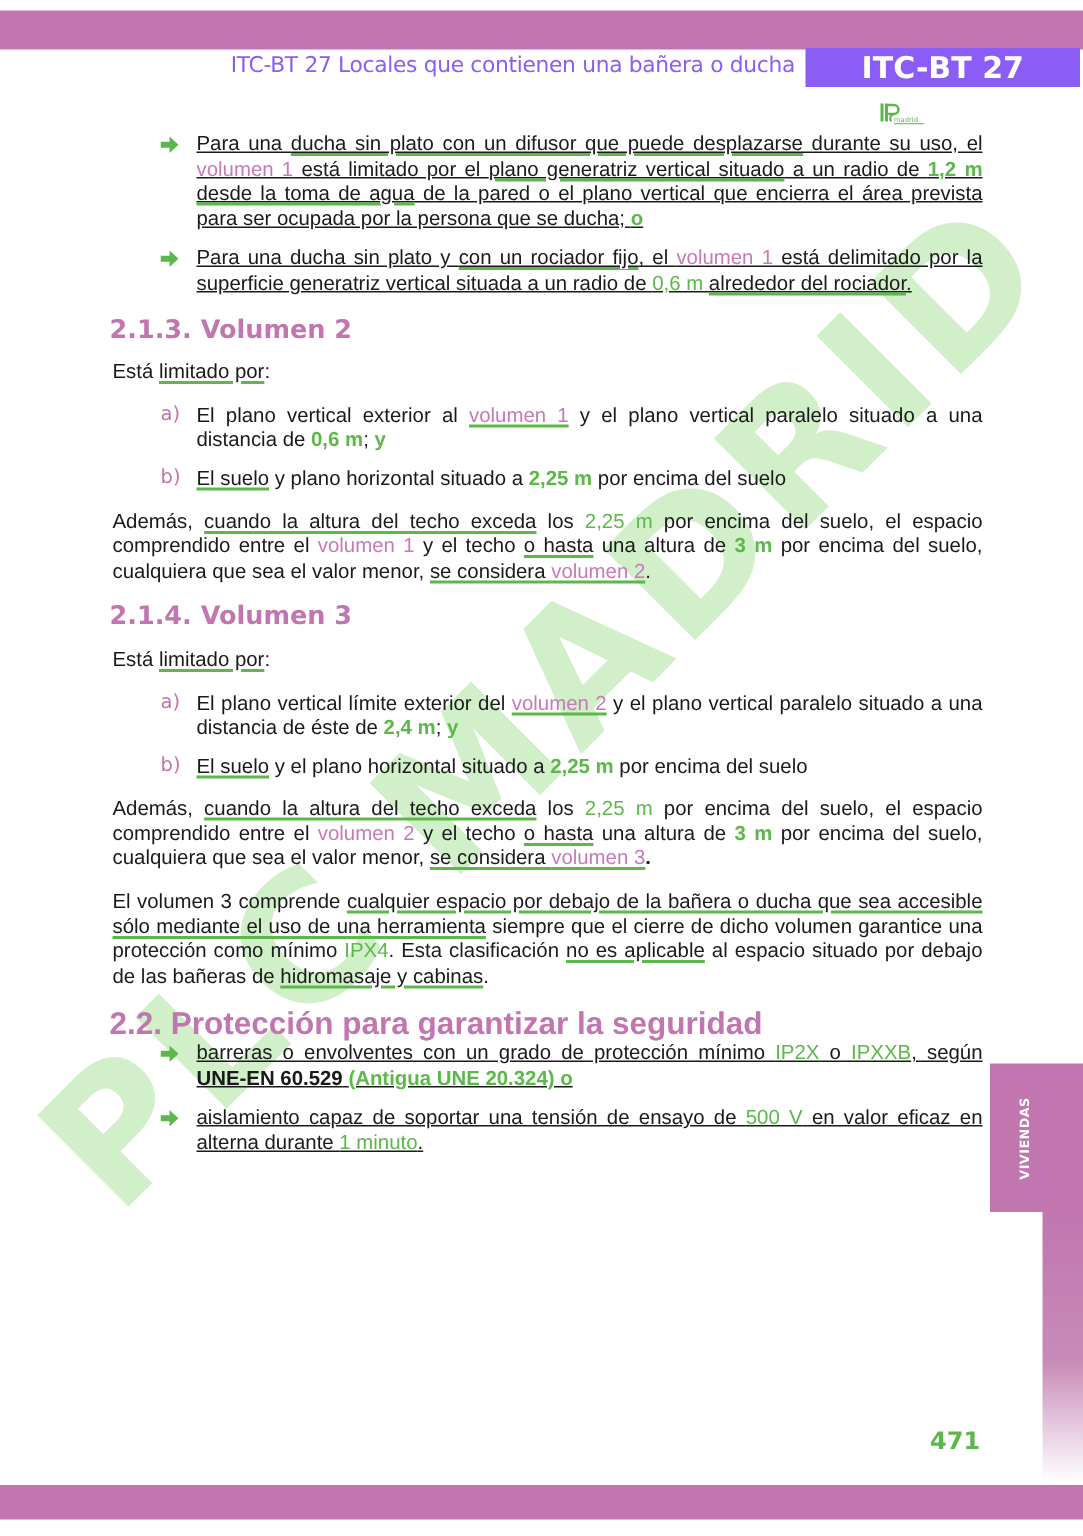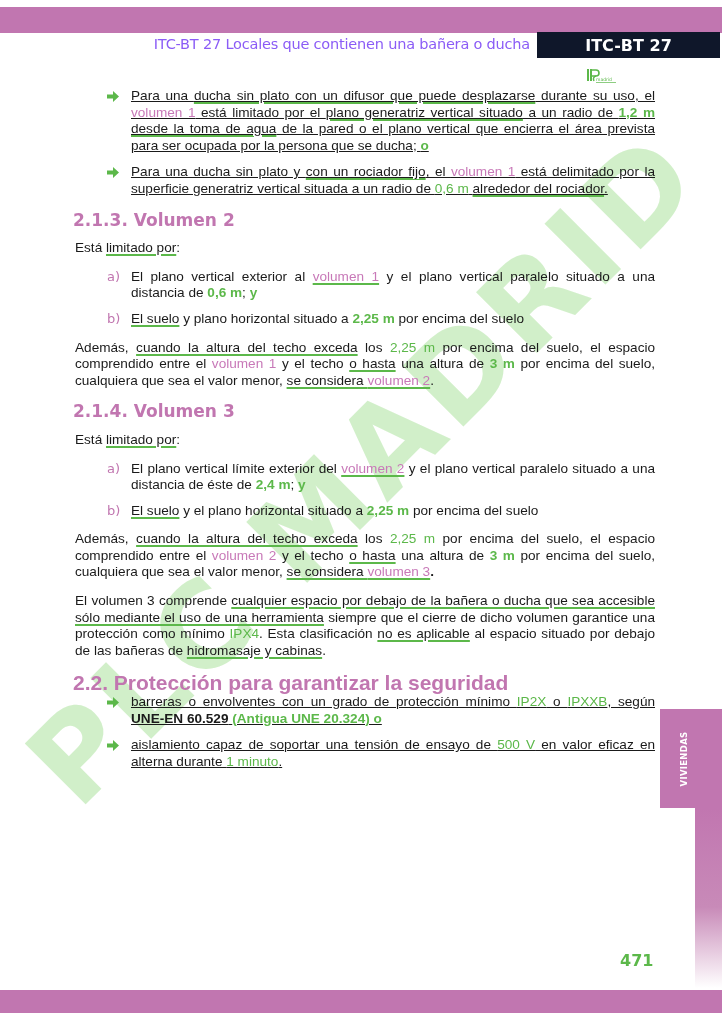--- a/index.html
+++ b/index.html
@@ -1,22 +1,22 @@
 <!DOCTYPE html>
 <html><head>
 <meta charset="utf-8">
 <style>
   html, body { margin:0; padding:0; background:#ffffff; }
   body { width:722px; height:1024px; position:relative; overflow:hidden;
          font-family:"Liberation Sans", sans-serif; color:#1a1a1a; }
   .top-band { position:absolute; left:0; top:7px; width:722px; height:26px; background:#c176b0; }
   .header-title { position:absolute; right:192px; top:36px; font-family:"DejaVu Sans", sans-serif;
                   font-size:14.5px; color:#8b5cf6; letter-spacing:-0.2px; }
-  .header-tab { position:absolute; left:537px; top:32px; width:183px; height:26px; background:#0f172a;
-                color:#fff; font-family:"DejaVu Sans", sans-serif; font-weight:bold; font-size:16px;
+  .header-tab { position:absolute; left:537px; top:32px; width:183px; height:26px; background:#8b5cf6;
+                color:#fff; font-family:"DejaVu Sans", sans-serif; font-weight:bold; font-size:20px;
                 display:flex; align-items:center; justify-content:center; }
   .logo { position:absolute; left:586px; top:68px; width:34px; height:16px; }
   .content { position:absolute; left:75px; top:88px; width:580px; font-size:13.6px; line-height:16.6px; }
   .p { text-align:justify; margin:0; }
   .bullet { position:relative; padding-left:56px; margin:0 0 10px 0; text-align:justify;text-decoration:underline; }
   .bullet .arrow { position:absolute; left:32px; top:2px; width:12px; height:11px; }
   .alpha { position:relative; padding-left:56px; text-align:justify; margin:0 0 9px 0; }
   .alpha .lbl { position:absolute; left:32px; top:0; color:#c176b0; font-family:"DejaVu Sans", sans-serif; font-size:13px; }
   h3 { font-family:"DejaVu Sans", sans-serif; color:#c176b0; font-weight:bold; font-size:17px; margin:14px 0 12px -2px; }
   h2 { font-family:Liberation Sans, sans-serif; color:#c176b0; font-weight:bold; font-size:21px; margin:16px 0 2px -2px; }

